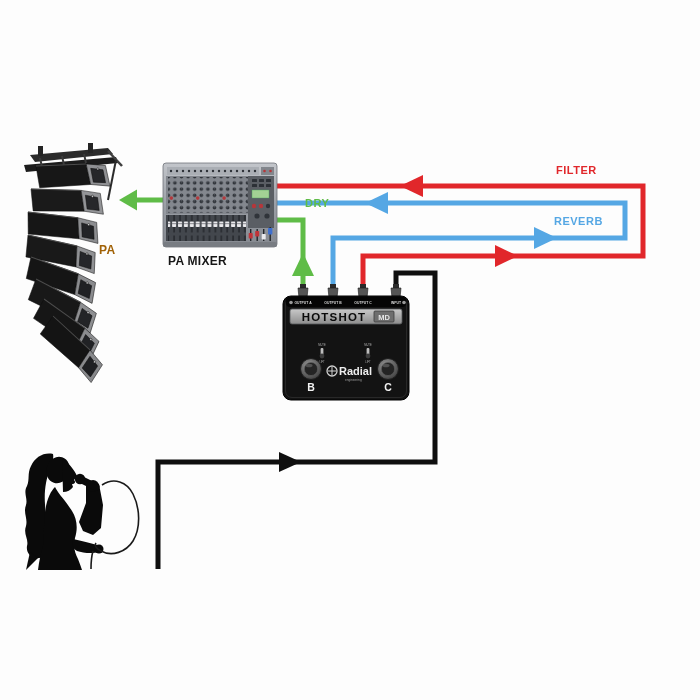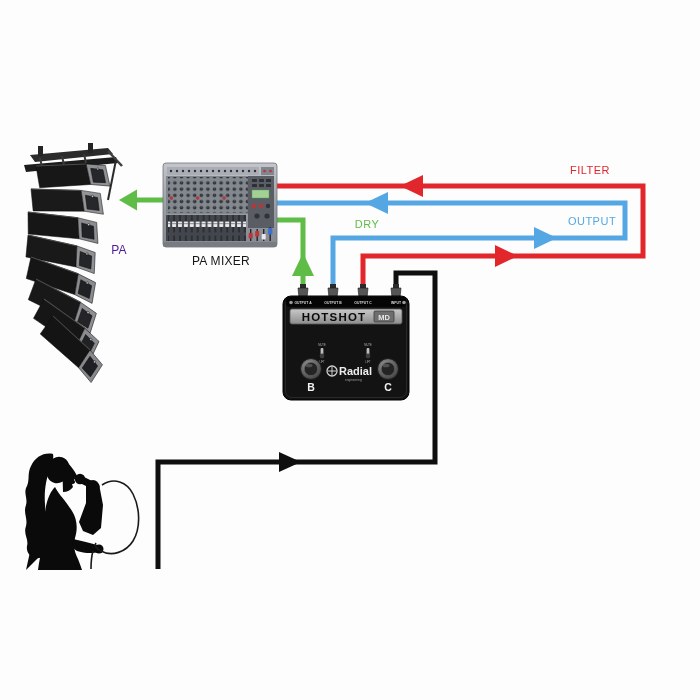--- a/index.html
+++ b/index.html
@@ -1,25 +1,25 @@
 <!DOCTYPE html>
 <html><head>
 <meta charset="utf-8">
 <style>
   html,body{margin:0;padding:0;background:#ffffff;}
   .stage{
     position:relative;width:700px;height:700px;background:#fdfdfd;overflow:hidden;
     font-family:"Liberation Sans",sans-serif;
   }
   .stage svg{position:absolute;left:0;top:0;}
-  .lbl{position:absolute;font-weight:normal;font-size:11px;letter-spacing:.5px;text-align:center;}
+  .lbl{position:absolute;font-weight:bold;font-size:11px;letter-spacing:.5px;text-align:left;}
   .lbl-filter{left:556px;top:164px;width:68px;color:#e1272b;}
   .lbl-reverb{left:554px;top:215px;width:76px;color:#55a7e4;}
-  .lbl-dry{left:305px;top:218px;width:36px;color:#5fbc47;margin-left:44px;}
-  .lbl-pa{left:99px;top:243px;width:40px;color:#4c1d95;font-size:12px;letter-spacing:.3px;}
+  .lbl-dry{left:305px;top:197px;width:36px;color:#5fbc47;}
+  .lbl-pa{left:99px;top:243px;width:40px;color:#a16207;font-size:12px;letter-spacing:.3px;}
   .lbl-pamixer{left:168px;top:254px;width:106px;color:#161616;font-size:12px;letter-spacing:.3px;}
   .svgtext{font-family:"Liberation Sans",sans-serif;}
 </style>
 </head>
 <body>
 
 <div class="stage">
 
 <svg width="700" height="700" viewBox="0 0 700 700">
   <defs>
@@ -300,18 +300,18 @@
     <circle cx="99" cy="549" r="4.5"></circle>
 
     <g fill="none" stroke="#1a1a1a" stroke-width="1.6">
       <path d="M102,485 C114,477 127,482 133,494 C140,508 141,528 133,541 C126,552 112,557 101,551 C97,549 94,546 96,543"></path>
       <path d="M93,551 C91,558 91,563 91,569"></path>
     </g>
   </g>
 </svg>
 
 <div class="lbl lbl-filter">FILTER</div>
-<div class="lbl lbl-reverb">OUTPUT</div>
+<div class="lbl lbl-reverb">REVERB</div>
 <div class="lbl lbl-dry">DRY</div>
 <div class="lbl lbl-pa">PA</div>
 <div class="lbl lbl-pamixer">PA MIXER</div>
 
 </div>
 
 </body></html>

